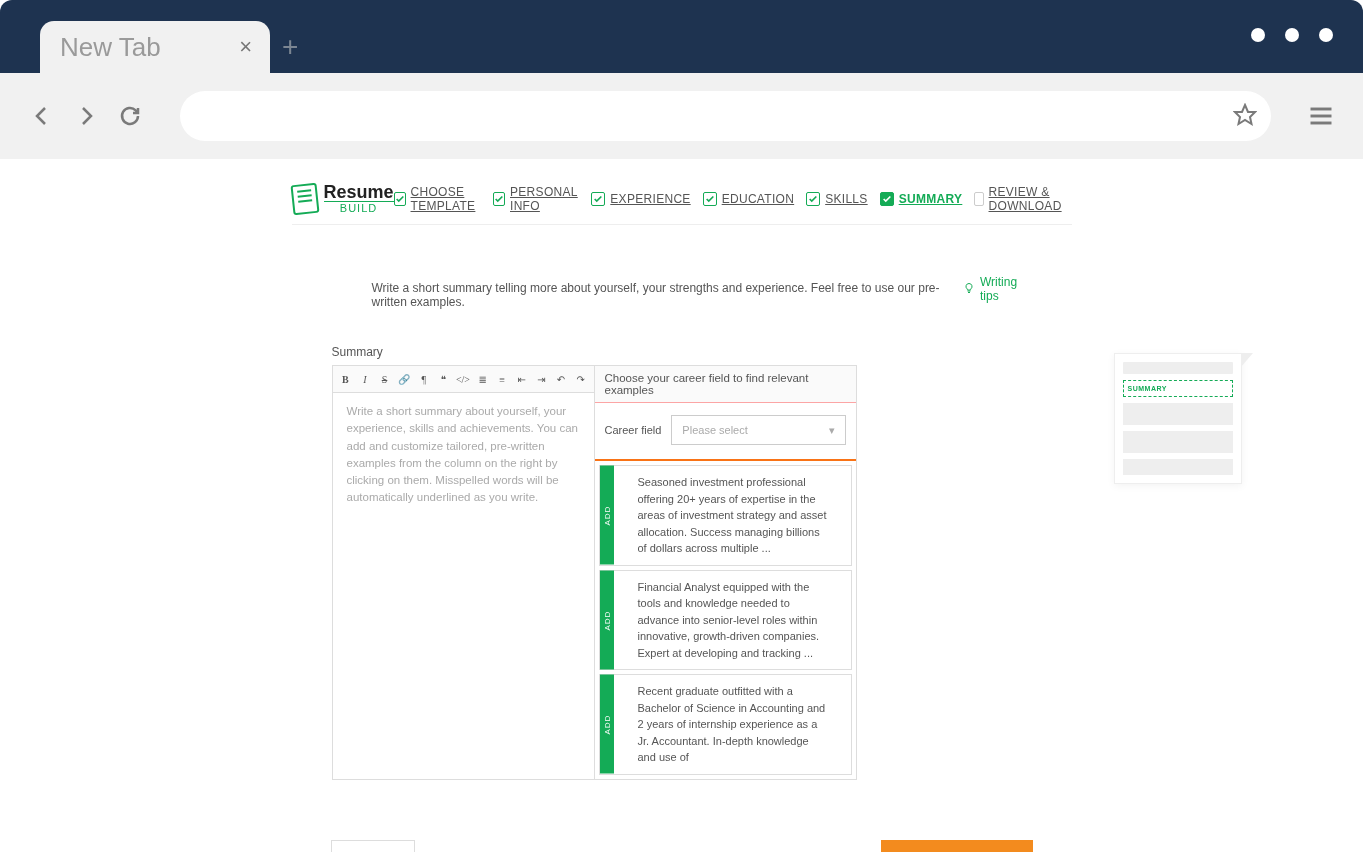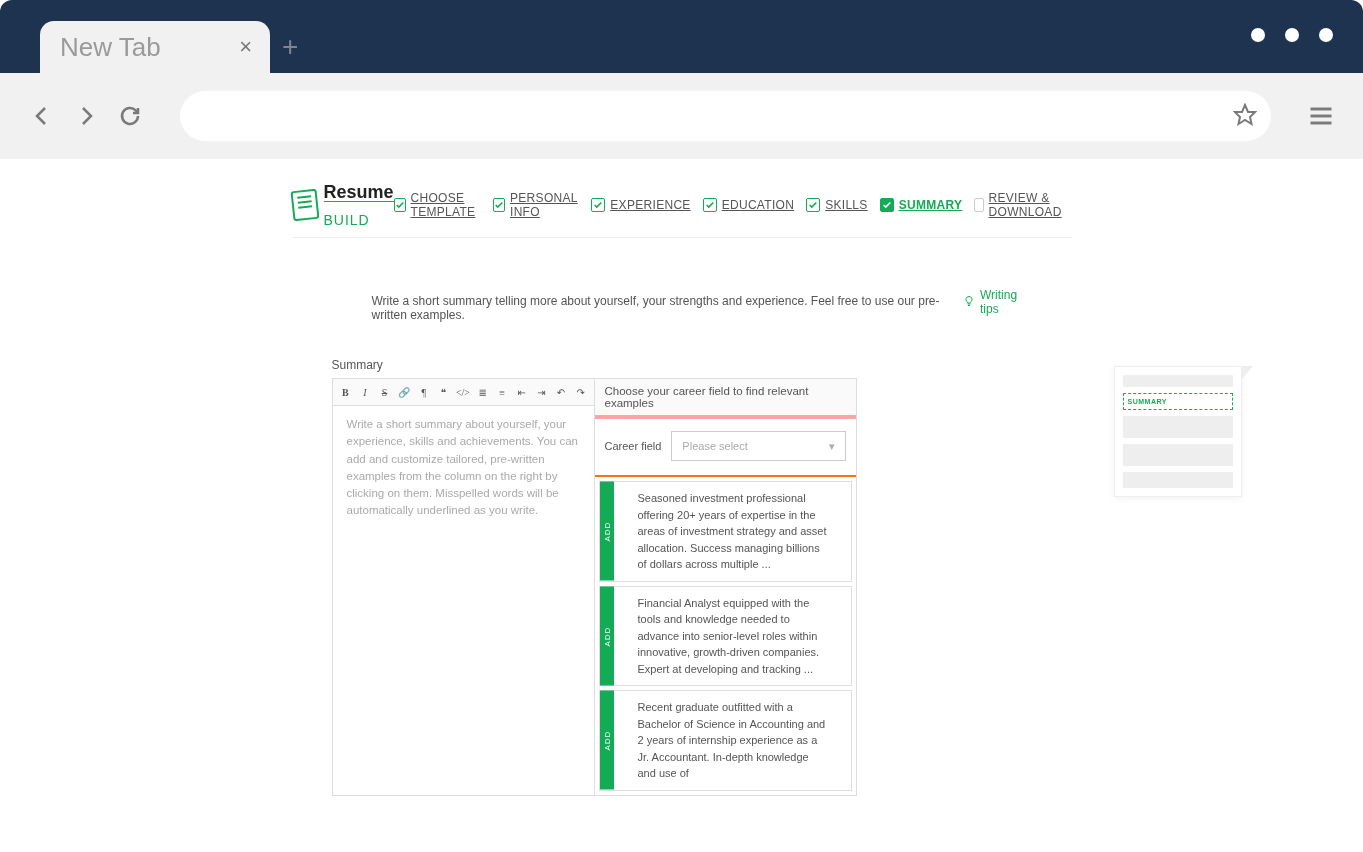--- a/index.html
+++ b/index.html
@@ -23,21 +23,21 @@
 .menu-btn svg { width:28px; height:28px; }
 
 
 .page { padding:10px 0 0 0; }
 .header { max-width:780px; margin:0 auto; display:flex; align-items:center; justify-content:space-between; padding:14px 0 10px 0; border-bottom:1px solid #eee; }
 .logo { display:flex; align-items:center; gap:6px; }
 .logo-icon { width:26px; height:30px; border:2px solid #14ab56; border-radius:3px; position:relative; transform:rotate(-6deg); }
 .logo-icon::before { content:''; position:absolute; left:4px; top:4px; right:4px; height:2px; background:#14ab56; box-shadow:0 5px 0 #14ab56, 0 10px 0 #14ab56;}
 .logo-text { display:flex; flex-direction:column; line-height:1; }
 .logo-text .t1 { font-size:18px; font-weight:bold; color:#222; }
-.logo-text .t2 { font-size:14px; color:#14ab56; letter-spacing:1px; text-align:left; border-top:1px solid #14ab56; padding-top:11px; }
+.logo-text .t2 { font-size:11px; color:#14ab56; letter-spacing:1px; text-align:center; border-top:1px solid #14ab56; padding-top:1px; }
 
 .steps { display:flex; align-items:center; gap:12px; }
 .step { display:flex; align-items:center; gap:5px; font-size:12px; color:#555; letter-spacing:0.3px; cursor:pointer;text-decoration:underline;}
 .step .cb { width:14px; height:14px; border:1.5px solid #14ab56; border-radius:2px; display:flex; align-items:center; justify-content:center; }
 .step .cb.checked { background:#fff; color:#14ab56; }
 .step .cb.checked.filled { background:#14ab56; color:#fff; }
 .step .cb.empty { border-color:#ccc; }
 .step .cb svg { width:10px; height:10px; }
 .step.active { color:#14ab56; font-weight:bold; }
 
@@ -48,21 +48,21 @@
 .subtitle { font-size:12px; color:#555; margin-top:6px;margin-left:40px; }
 .tips { color:#14ab56; font-size:12px; display:flex; align-items:center; gap:5px; cursor:pointer;}
 
 .editor-label { font-size:12px; color:#555; margin-top:36px; }
 .editor-area { display:flex; margin-top:6px; border:1px solid #ddd; max-width:525px;}
 .editor-left { width:262px; border-right:1px solid #ddd; }
 .toolbar { border-bottom:1px solid #ddd; background:#fafafa; display:flex; padding:4px 4px; gap:2px;}
 .tool { width:18px; height:18px; display:flex; align-items:center; justify-content:center; font-size:10px; color:#555; cursor:pointer; font-family:Georgia,serif;}
 .editor-body { padding:10px 14px; font-size:11.5px; color:#aaa; line-height:1.5; height:236px;}
 .editor-right { flex:1; display:flex; flex-direction:column; }
-.right-head { background:#fafafa; border-bottom:4px solid #fca5a5; padding:6px 10px; font-size:11.5px; color:#555;}
+.right-head { background:#fafafa; border-bottom:1px solid #fca5a5; padding:6px 10px; font-size:11.5px; color:#555;}
 .field-row { display:flex; align-items:center; gap:10px; padding:12px 10px 14px 10px; border-bottom:2px solid #f97316;}
 .field-row label { font-size:11px; color:#555; }
 .select { flex:1; border:1px solid #ccc; height:30px; display:flex; align-items:center; justify-content:space-between; padding:0 10px; font-size:11px; color:#aaa; cursor:pointer;}
 .examples { overflow:auto; }
 .example { display:flex; border:1px solid #ddd; margin:4px; }
 .add-btn { width:14px; background:#14ab56; color:#fff; font-size:8px; display:flex; align-items:center; justify-content:center; writing-mode:vertical-rl; transform:rotate(180deg); cursor:pointer; letter-spacing:1px;}
 .ex-text { flex:1; padding:8px 24px; font-size:11px; color:#555; line-height:1.5;}
 
 
 .preview { position:absolute; right:-210px; top:78px; width:128px; background:#fff; border:1px solid #eee; box-shadow:0 2px 8px rgba(0,0,0,0.05); padding:8px;}

